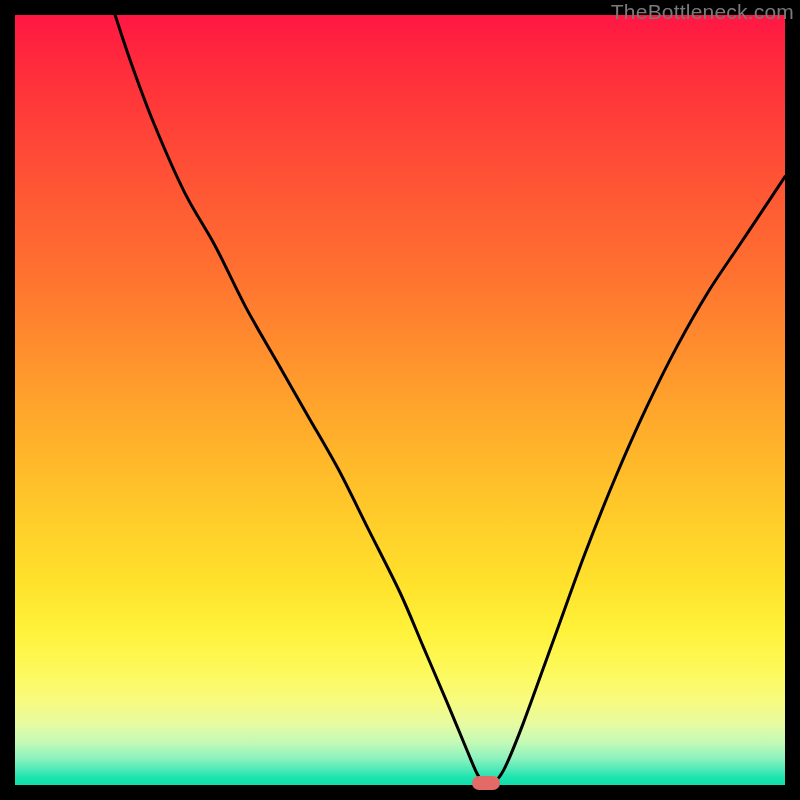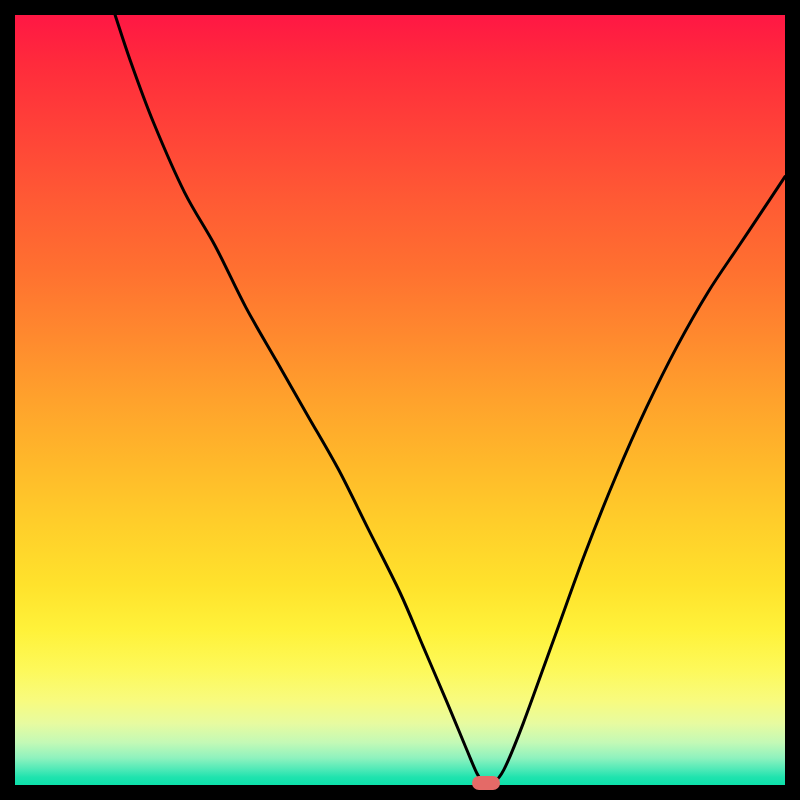--- a/index.html
+++ b/index.html
@@ -78,13 +78,14 @@
 
   <div class="plot-area">
 
     <svg class="curve" viewBox="0 0 770 770" preserveAspectRatio="none">
       <path id="curve-path" fill="none" stroke="#000" stroke-width="3" stroke-linecap="round" stroke-linejoin="round" d="M 100.1 0.0 C 102.7 7.7, 109.1 28.2, 115.5 46.2 C 121.9 64.2, 129.6 86.0, 138.6 107.8 C 147.6 129.6, 159.1 156.6, 169.4 177.1 C 179.7 197.6, 189.9 211.8, 200.2 231.0 C 210.5 250.3, 220.7 273.4, 231.0 292.6 C 241.3 311.9, 251.5 328.5, 261.8 346.5 C 272.1 364.5, 282.3 382.4, 292.6 400.4 C 302.9 418.4, 313.1 435.1, 323.4 454.3 C 333.7 473.6, 343.9 495.4, 354.2 515.9 C 364.5 536.4, 376.0 558.3, 385.0 577.5 C 394.0 596.8, 400.4 613.4, 408.1 631.4 C 415.8 649.4, 424.1 668.6, 431.2 685.3 C 438.3 702.0, 445.3 719.3, 450.4 731.5 C 455.6 743.7, 458.8 752.3, 462.0 758.5 C 465.2 764.6, 467.1 766.8, 469.7 768.5 C 472.3 770.1, 474.2 770.8, 477.4 768.5 C 480.6 766.2, 483.8 764.6, 488.9 754.6 C 494.1 744.6, 499.9 730.2, 508.2 708.4 C 516.5 686.6, 528.7 651.9, 539.0 623.7 C 549.3 595.5, 559.5 566.0, 569.8 539.0 C 580.1 512.0, 590.3 486.4, 600.6 462.0 C 610.9 437.6, 621.1 414.5, 631.4 392.7 C 641.7 370.9, 651.9 350.4, 662.2 331.1 C 672.5 311.9, 682.7 293.9, 693.0 277.2 C 703.3 260.5, 713.5 246.4, 723.8 231.0 C 734.1 215.6, 746.9 196.3, 754.6 184.8 C 762.3 173.2, 767.4 165.5, 770.0 161.7"></path>
     </svg>
 
     <div class="flat-marker" id="flat-marker" style="left: 457px; bottom: -5px;"></div>
   </div>
 
+  <div class="watermark">TheBottleneck.com</div>
 </div>
 
 </body></html>

